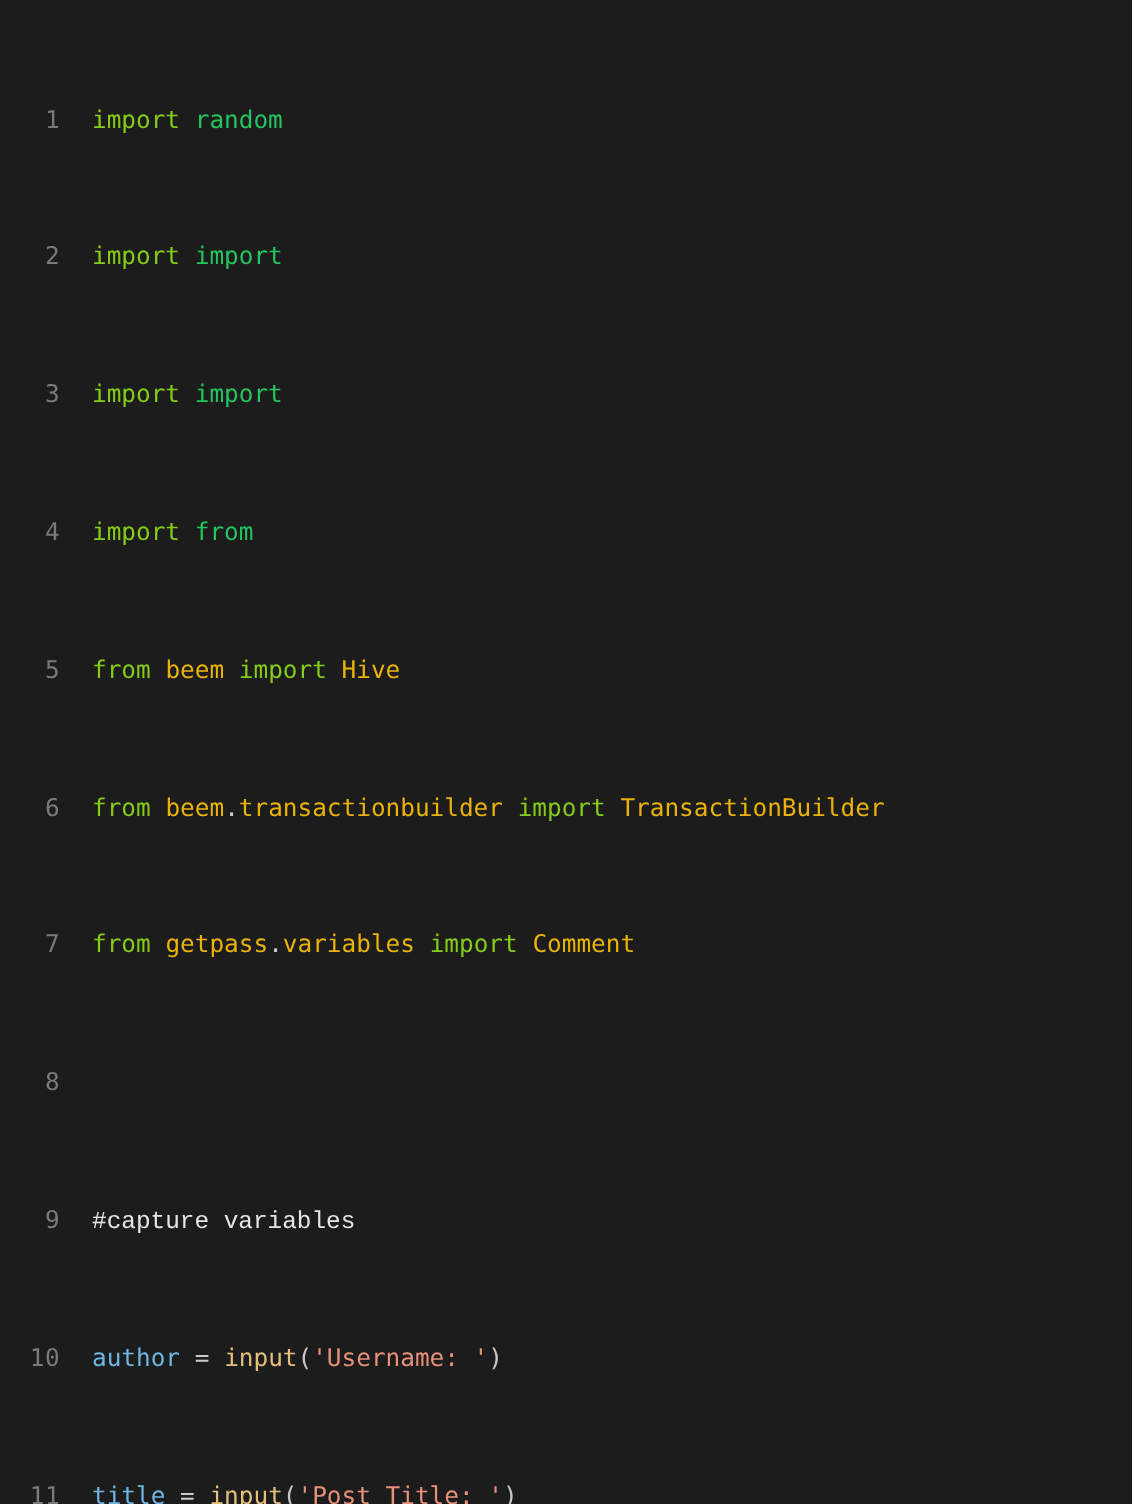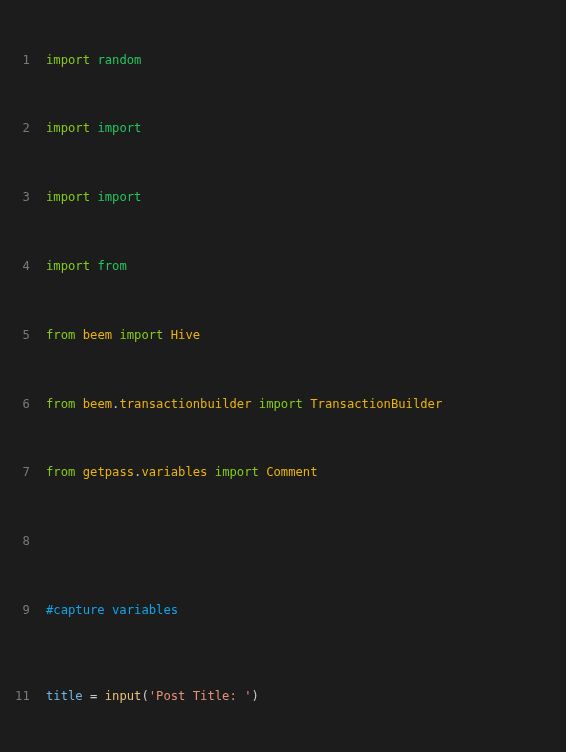--- a/index.html
+++ b/index.html
@@ -47,21 +47,21 @@
     color: #d8d8d8;
     position: relative;
   }
 
   
   .kw      { color: #84cc16; }      
   .var     { color: #6fb7e3; }
   .builtin { color: #e5c07b; }      
   .cls     { color: #eab308; }      
   .str     { color: #e8907a; }      
-  .cmt     { color: #0ea5e9; }      
+  .cmt     { color: #e5e5e5; font-family: Liberation Mono, monospace; }      
   .op      { color: #c9c9c9; }      
   .plain   { color: #22c55e; }
 </style>
 </head>
 <body>
 
 <div id="editor">
 
   <div class="line">
     <span class="gutter">1</span>
@@ -101,20 +101,24 @@
   <div class="line">
     <span class="gutter">8</span>
     <span class="code"> </span>
   </div>
 
   <div class="line">
     <span class="gutter">9</span>
     <span class="code"><span class="cmt">#capture variables</span></span>
   </div>
 
+  <div class="line">
+    <span class="gutter">10</span>
+    <span class="code"><span class="var">author</span> <span class="op">=</span> <span class="builtin">input</span><span class="op">(</span><span class="str">'Username: '</span><span class="op">)</span></span>
+  </div>
 
   <div class="line">
     <span class="gutter">11</span>
     <span class="code"><span class="var">title</span> <span class="op">=</span> <span class="builtin">input</span><span class="op">(</span><span class="str">'Post Title: '</span><span class="op">)</span></span>
   </div>
 
   
 
   
 

